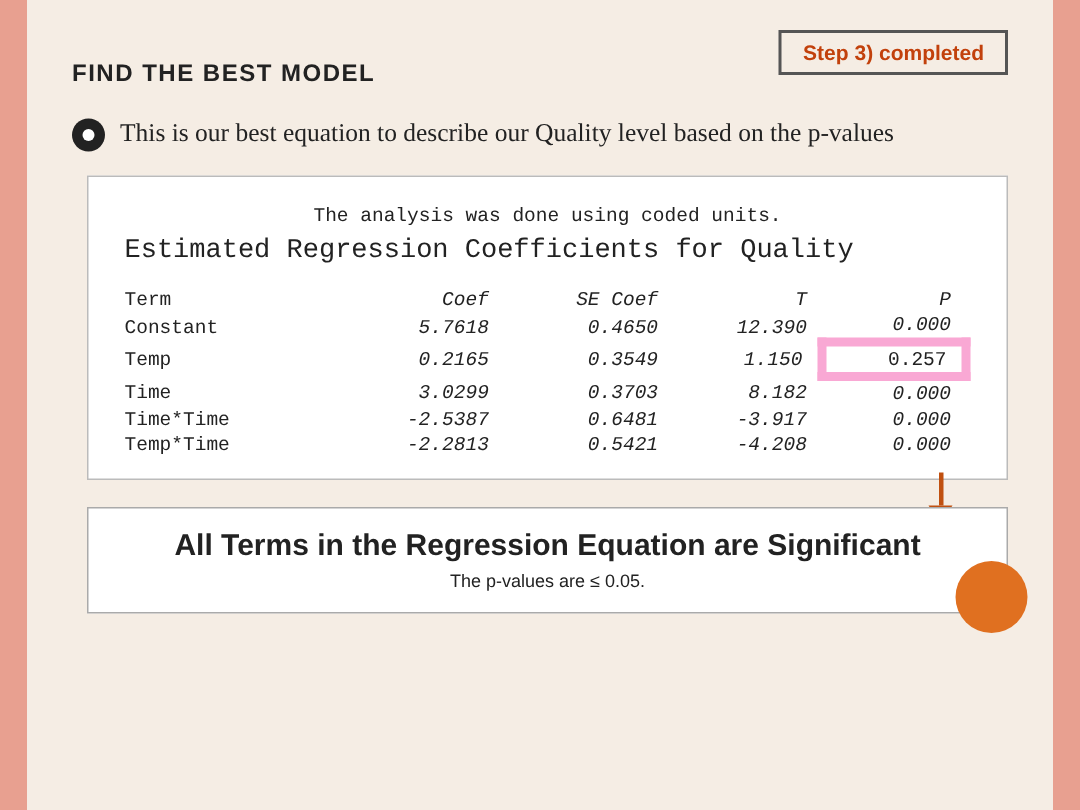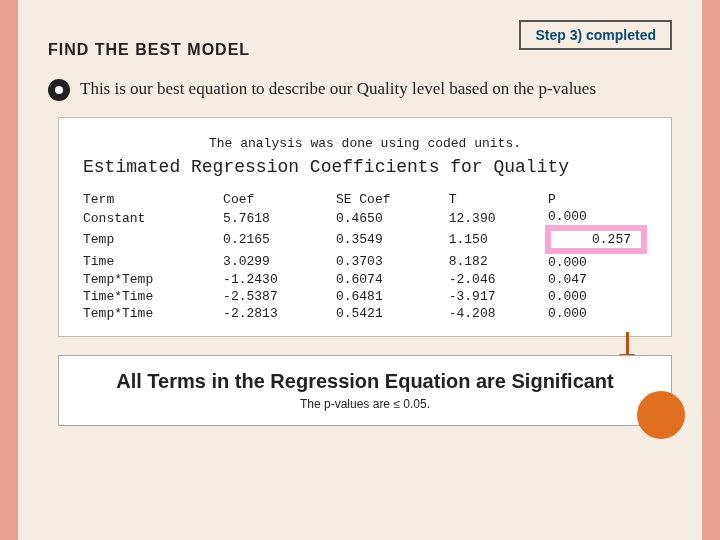--- a/index.html
+++ b/index.html
@@ -64,21 +64,21 @@
       color: #222;
       letter-spacing: 1px;
       margin-top: 21px;
     }
 
     .step-badge {
       border: 2px solid #555;
       padding: 5px 14px;
       font-size: 14px;
       font-weight: bold;
-      color: #0c4a6e;
+      color: #c2410c;
       background: #f5ede4;
       white-space: nowrap;
     }
 
     .intro-row {
       display: flex;
       align-items: flex-start;
       margin-bottom: 16px;
     }
 
@@ -141,21 +141,22 @@
 
     .reg-table th {
       font-weight: normal;
       text-align: left;
       padding: 1px 10px 1px 0;
       font-size: 13px;
     }
 
     .reg-table th.right-align,
     .reg-table td.right-align {
-      text-align: left;
+      text-align: right;
+      font-style: italic;
     }
 
     .reg-table td {
       padding: 1px 10px 1px 0;
       font-size: 13px;
     }
 
     .p-col-header {
       text-align: right;
       padding-right: 0;
@@ -279,27 +280,20 @@
               <td class="highlight-cell">0.257</td>
             </tr>
             <tr>
               <td>Time</td>
               <td class="right-align">3.0299</td>
               <td class="right-align">0.3703</td>
               <td class="right-align">8.182</td>
               <td class="p-value-cell right-align">0.000</td>
             </tr>
             <tr>
-              <td>Temp*Temp</td>
-              <td class="right-align">-1.2430</td>
-              <td class="right-align">0.6074</td>
-              <td class="right-align">-2.046</td>
-              <td class="p-value-cell right-align">0.047</td>
-            </tr>
-            <tr>
               <td>Time*Time</td>
               <td class="right-align">-2.5387</td>
               <td class="right-align">0.6481</td>
               <td class="right-align">-3.917</td>
               <td class="p-value-cell right-align">0.000</td>
             </tr>
             <tr>
               <td>Temp*Time</td>
               <td class="right-align">-2.2813</td>
               <td class="right-align">0.5421</td>

